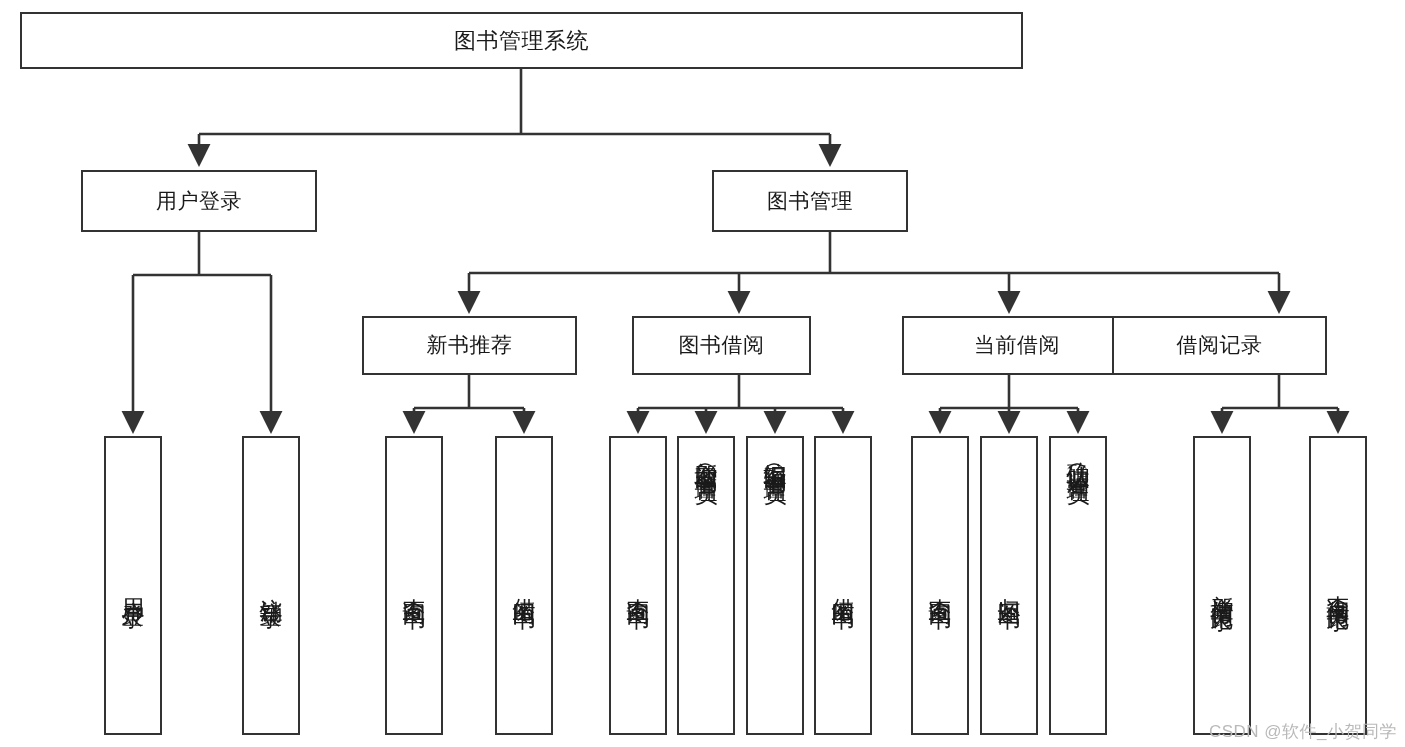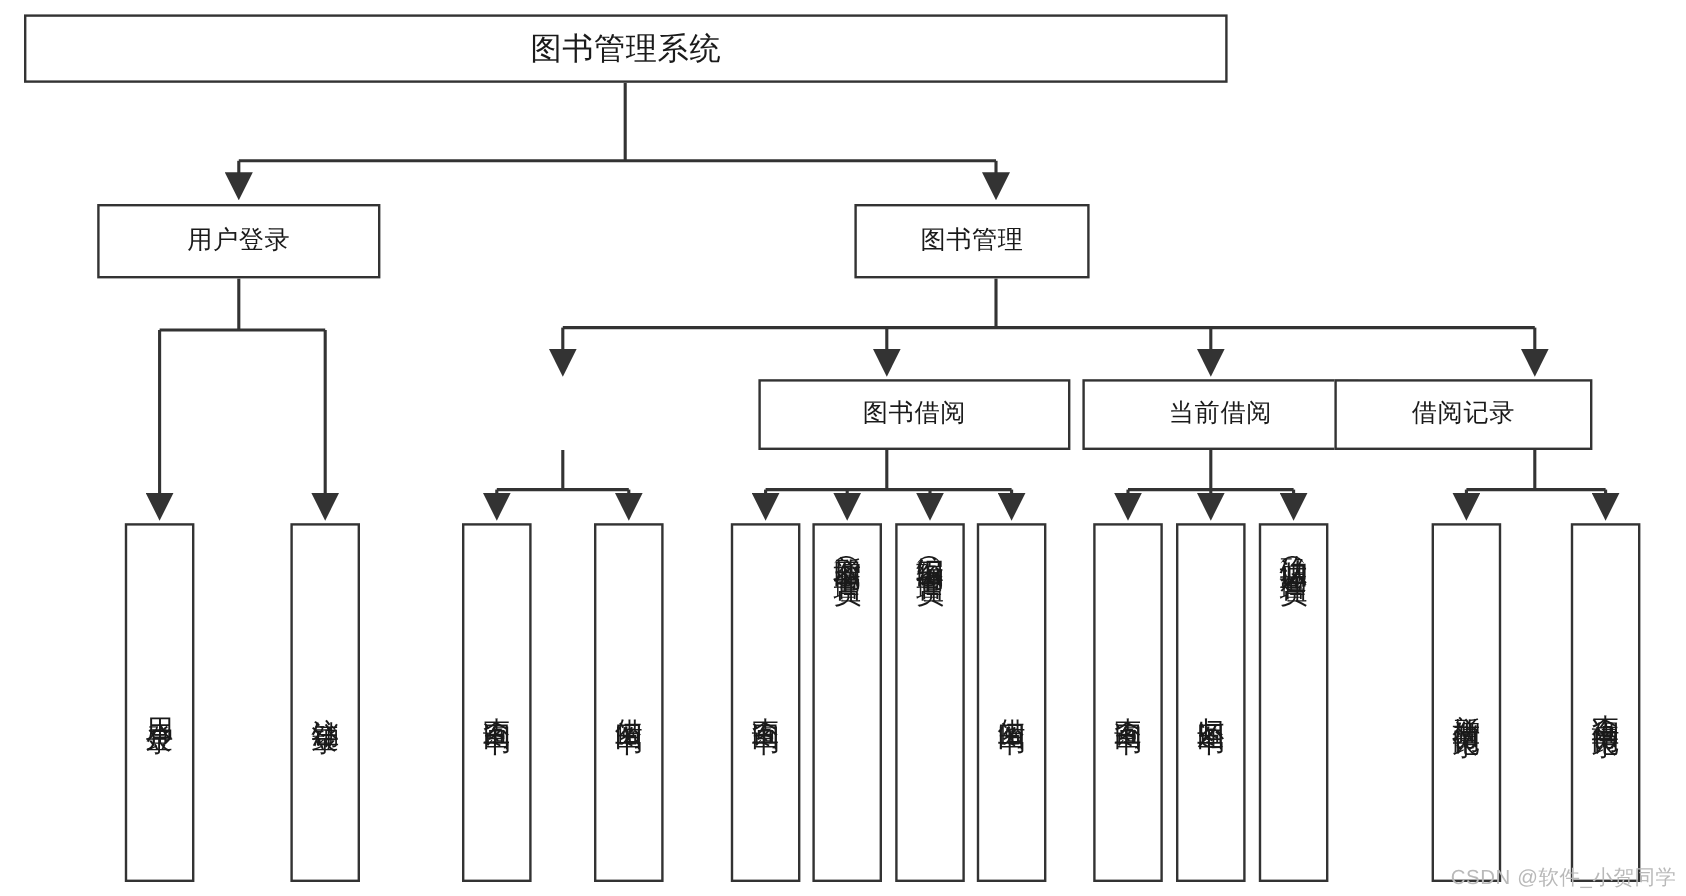--- a/index.html
+++ b/index.html
@@ -39,21 +39,21 @@
     text-align: center;
     line-height: 1.05;
     letter-spacing: 0.5px;
   }
   
   .node.horiz .label {
     font-size: 21px;
     white-space: nowrap;
   }
   .node.root .label {
-    font-size: 26px;
+    font-size: 22px;
   }
   
   .node.vert {
     align-items: flex-start;
     justify-content: center;
     padding-top: 0;
   }
   .node.vert .label {
     writing-mode: vertical-rl;
     text-orientation: upright;
@@ -138,22 +138,25 @@
   </div>
 
   <div class="node horiz" style="left:81px; top:170px; width:236px; height:62px;">
     <span class="label">用户登录</span>
   </div>
 
   <div class="node horiz" style="left:712px; top:170px; width:196px; height:62px;">
     <span class="label">图书管理</span>
   </div>
 
-
-  <div class="node horiz" style="left:632px; top:316px; width:260px; height:59px;">
+  <div class="node horiz" style="left:362px; top:316px; width:215px; height:59px;">
+    <span class="label">新书推荐</span>
+  </div>
+
+  <div class="node horiz" style="left:632px; top:316px; width:179px; height:59px;">
     <span class="label">图书借阅</span>
   </div>
 
   <div class="node horiz" style="left:902px; top:316px; width:230px; height:59px;">
     <span class="label">当前借阅</span>
   </div>
 
   <div class="node horiz" style="left:1112px; top:316px; width:215px; height:59px;">
     <span class="label">借阅记录</span>
   </div>

